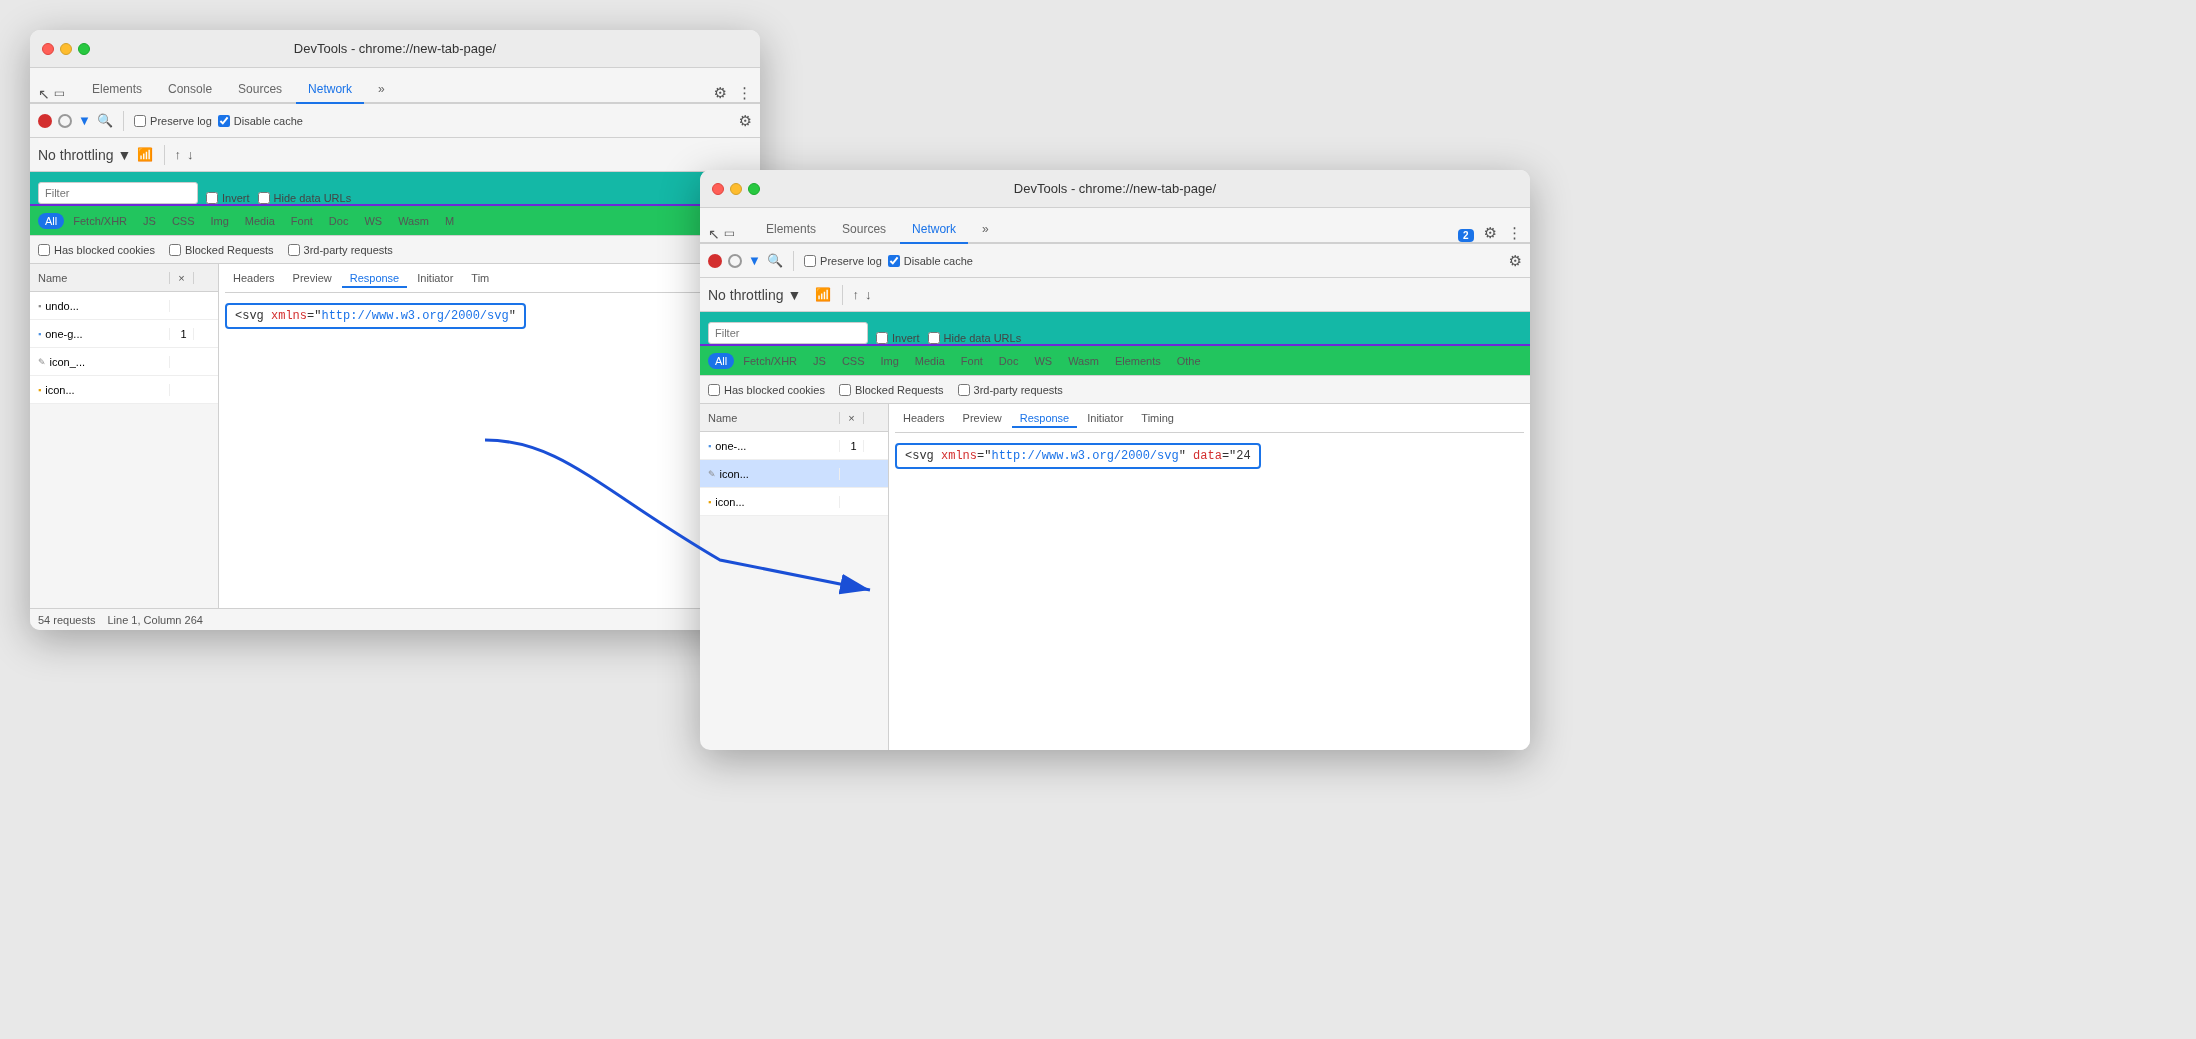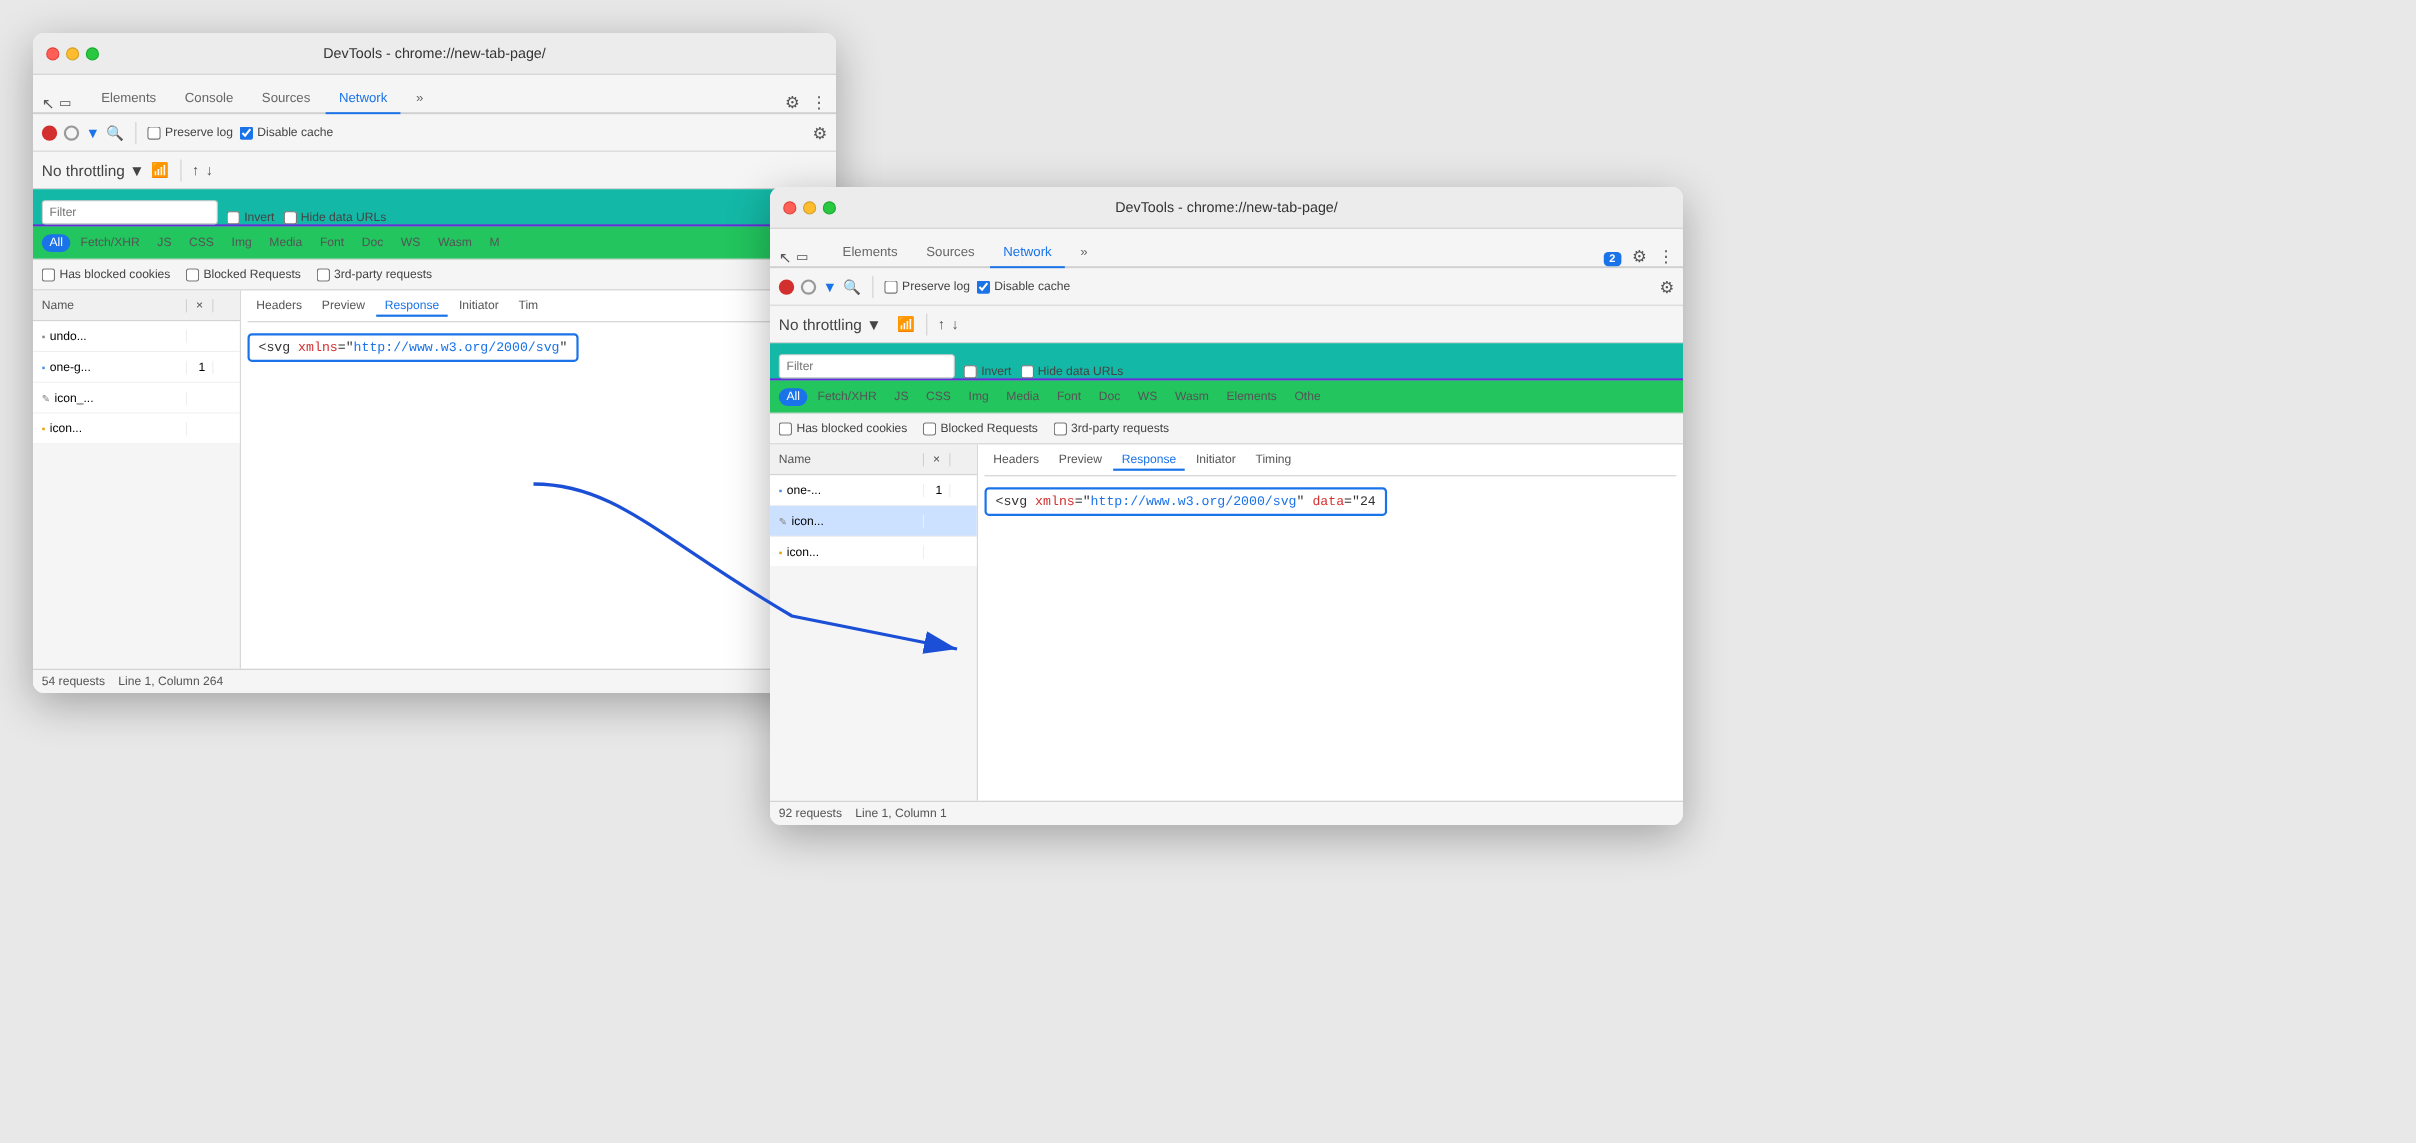--- a/index.html
+++ b/index.html
@@ -628,24 +628,20 @@
         </div>
 
         <div style="padding: 4px 0;">
           <div class="svg-highlight-box" style="max-width:100%; overflow:hidden;">
             <span>&lt;svg </span><span class="red-text">xmlns</span><span>="</span><span class="blue-text">http://www.w3.org/2000/svg</span><span>" </span><span class="red-text">data</span><span>="24</span>
           </div>
         </div>
       </div>
     </div>
 
-    <div class="status-bar">
-      <span>92 requests</span>
-      <span>Line 1, Column 1</span>
-    </div>
   </div>
 </div>
 
 <svg class="arrow-overlay" xmlns="http://www.w3.org/2000/svg">
 
   <defs>
     <marker id="arrowhead" markerWidth="10" markerHeight="7" refX="10" refY="3.5" orient="auto">
       <polygon points="0 0, 10 3.5, 0 7" fill="#1a4fd6"></polygon>
     </marker>
   </defs>

